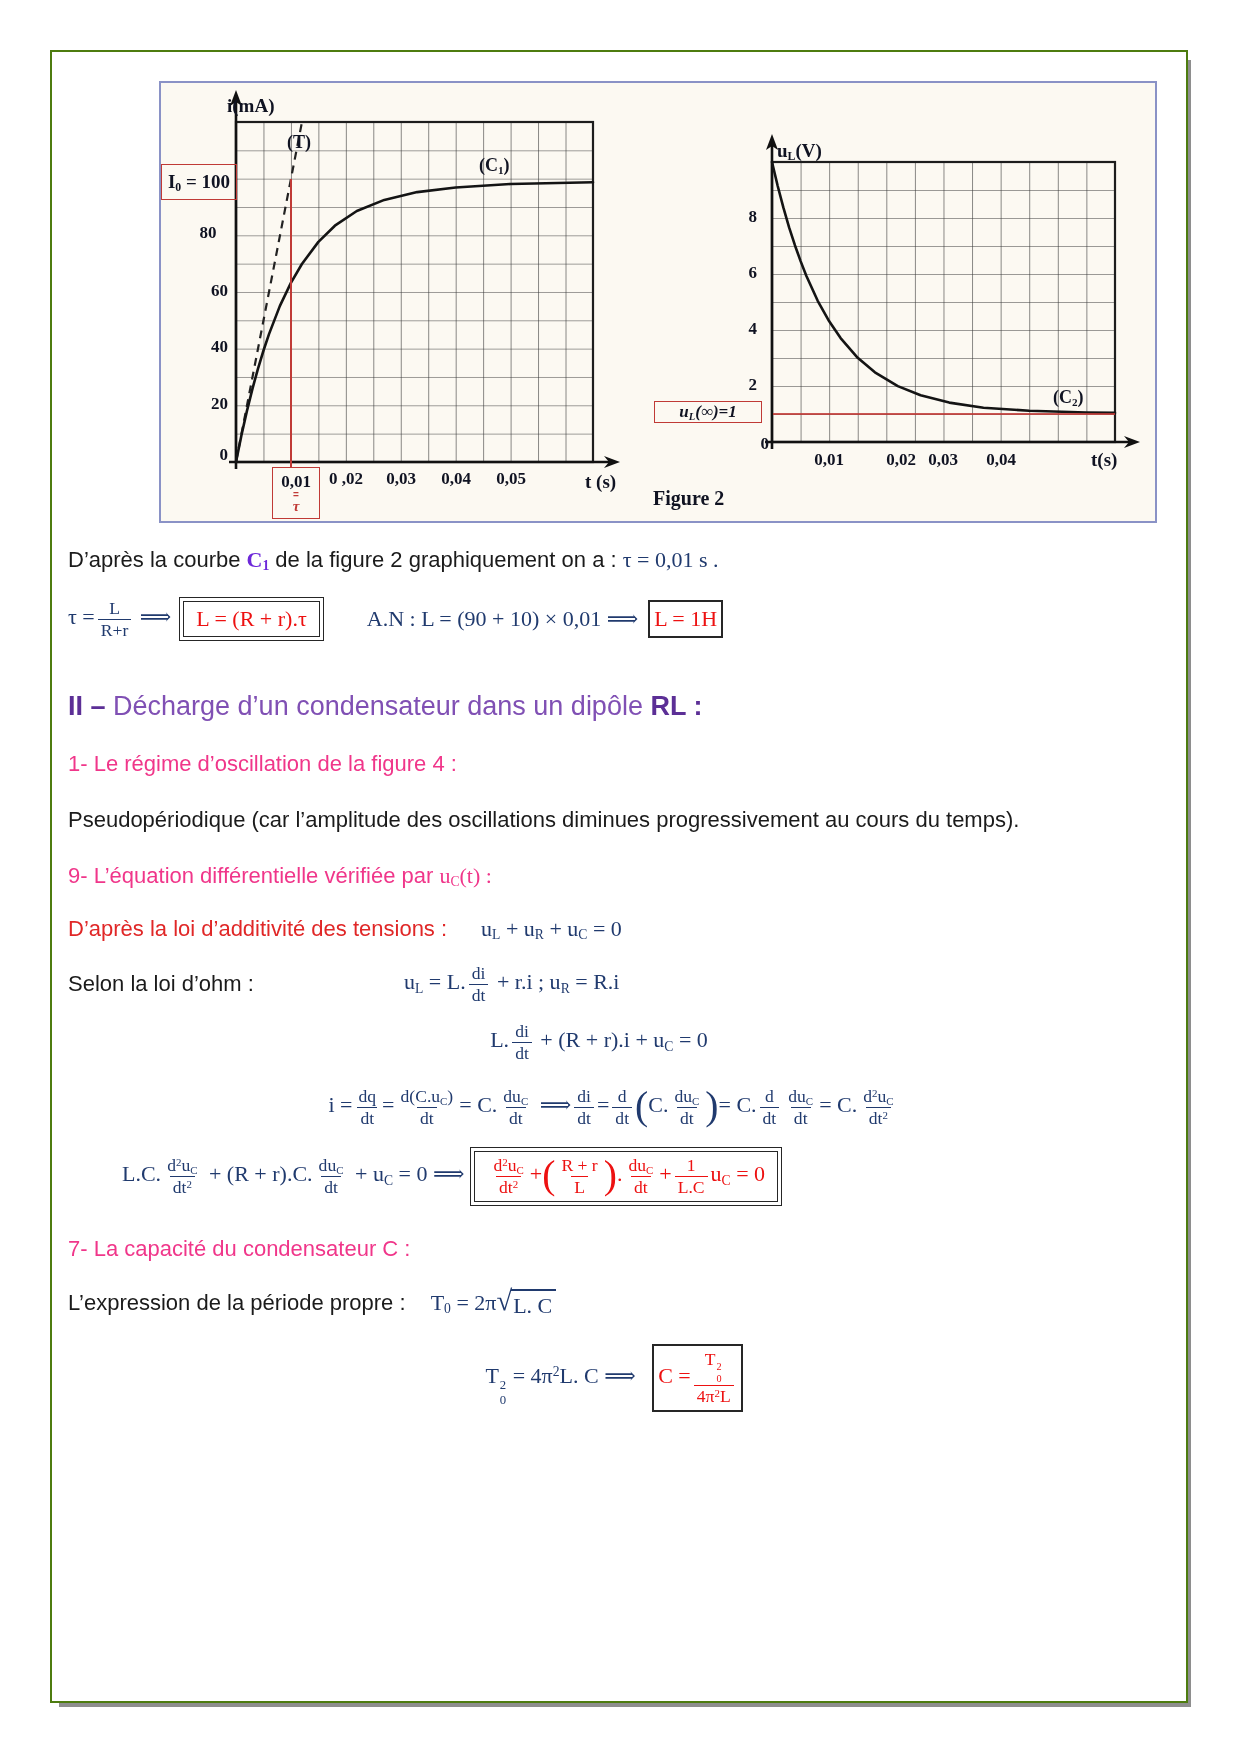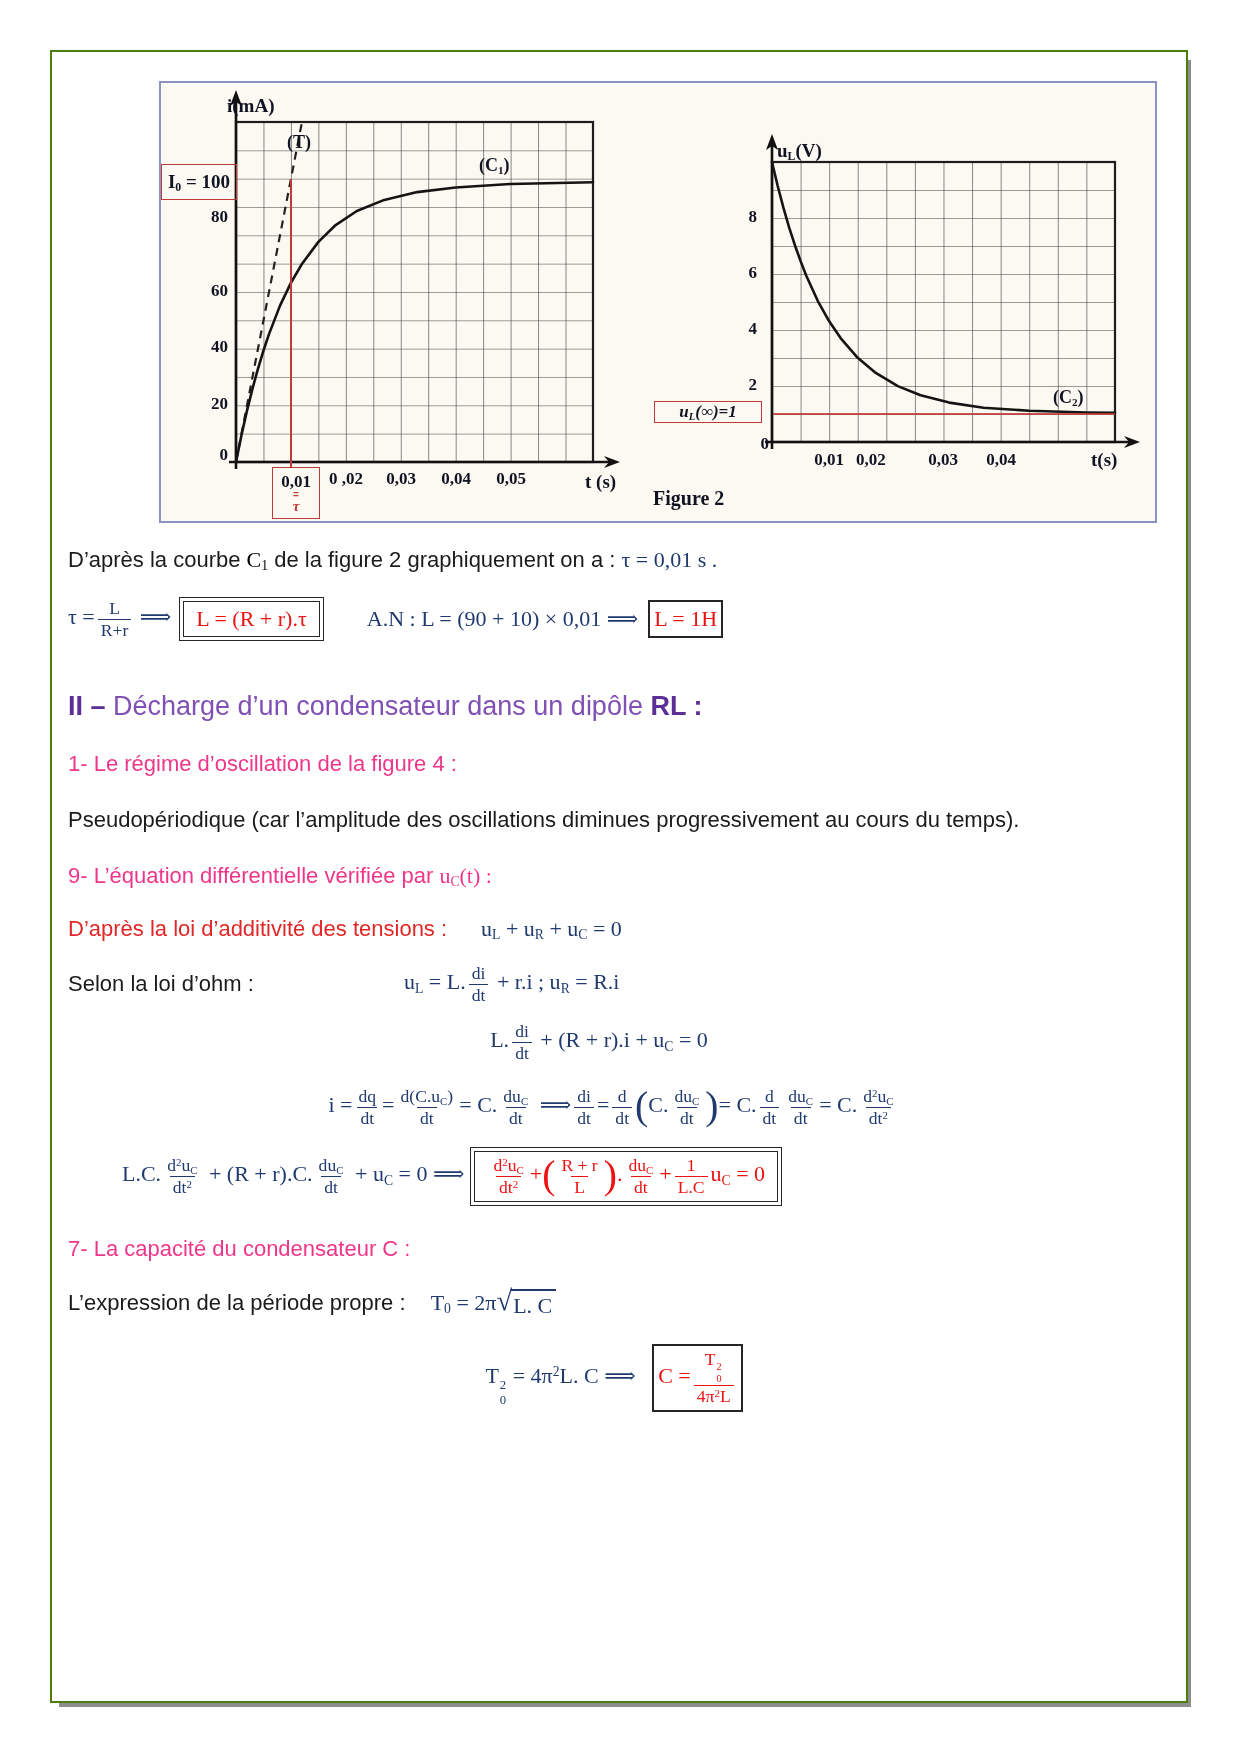--- a/index.html
+++ b/index.html
@@ -88,21 +88,21 @@
 
       <polyline points="611,79 616.7,103 622.4,124.7 628.1,144.4 633.9,162.2 639.6,178.1 645.3,192.7 656.7,217.8 668.2,238.3 679.6,255.1 696.7,274.8 713.9,289.3 736.8,303.1 759.6,312.3 788.2,319.6 822.5,324.8 868.2,327.7 925.4,329.5 954,329.9" fill="none" stroke="#141414" stroke-width="2.6" stroke-linejoin="round" stroke-linecap="round"></polyline>
 
       <path d="M612 331 H954" stroke="#c03a36" stroke-width="1.8" opacity="0.85" fill="none"></path>
     </svg>
 
     <span class="fl big" style="left:66px;top:12px">i(mA)</span>
     <span class="rb" style="left:0;top:81px;width:76px;height:36px">
         <span class="fl big" style="position:static">I<sub>0</sub> = 100</span>
       </span>
-    <span class="fl ctrS" style="left:27px;top:124px;width:40px;text-align:right">80</span>
+    <span class="fl ctrS" style="left:27px;top:140px;width:40px;text-align:center">80</span>
     <span class="fl" style="left:27px;top:198px;width:40px;text-align:right">60</span>
     <span class="fl" style="left:27px;top:254px;width:40px;text-align:right">40</span>
     <span class="fl" style="left:27px;top:311px;width:40px;text-align:right">20</span>
     <span class="fl" style="left:27px;top:362px;width:40px;text-align:right">0</span>
     <span class="fl med" style="left:126px;top:49px">(T)</span>
     <span class="fl med" style="left:318px;top:72px">(C<sub>1</sub>)</span>
     <div class="rb taucol" style="left:111px;top:384px;width:48px;height:52px">
       <span class="fl" style="position:static">0,01</span>
       <span class="redsm" style="font-size:10px;line-height:.6">=</span>
       <span class="redsm ital" style="font-family:'Liberation Serif','DejaVu Serif',serif;font-size:15px">τ</span>
@@ -117,30 +117,30 @@
     <span class="fl" style="left:560px;top:124px;width:36px;text-align:right">8</span>
     <span class="fl" style="left:560px;top:180px;width:36px;text-align:right">6</span>
     <span class="fl" style="left:560px;top:236px;width:36px;text-align:right">4</span>
     <span class="fl" style="left:560px;top:292px;width:36px;text-align:right">2</span>
     <span class="fl" style="left:572px;top:351px;width:36px;text-align:right">0</span>
     <span class="rb" style="left:493px;top:318px;width:108px;height:22px">
         <span class="fl ital" style="position:static;font-weight:bold">u<sub>L</sub>(∞)=1</span>
       </span>
     <span class="fl med" style="left:892px;top:304px">(C<sub>2</sub>)</span>
     <span class="fl" style="left:638px;top:367px;width:60px;text-align:center">0,01</span>
-    <span class="fl" style="left:695px;top:367px;width:60px;text-align:left">0,02</span>
+    <span class="fl" style="left:695px;top:367px;width:60px;text-align:right">0,02</span>
     <span class="fl" style="left:752px;top:367px;width:60px;text-align:center">0,03</span>
     <span class="fl" style="left:810px;top:367px;width:60px;text-align:center">0,04</span>
     <span class="fl big" style="left:930px;top:366px">t(s)</span>
 
     <span class="fl" style="left:492px;top:404px;font-size:20px">Figure 2</span>
   </div>
 
 
-  <p class="sec body1" style="margin-top:22px"><span>D’après la courbe </span><span class="math" style="color:#000000;font-weight:normal">C<sub>1</sub></span><span> de la figure 2 graphiquement on a : </span><span class="math navy">τ = 0,01 s .</span></p>
+  <p class="sec body1" style="margin-top:22px"><span>D’après la courbe </span><span class="math" style="color:#6d28d9;font-weight:bold">C<sub>1</sub></span><span> de la figure 2 graphiquement on a : </span><span class="math navy">τ = 0,01 s .</span></p>
 
   <div class="sec eqrow" style="margin-top:18px">
     <span class="math navy">τ =<span class="fr">
           <span class="nu">L</span>
           <span class="de">R+r</span>
         </span> ⟹</span>
     <span class="bx2 math" style="margin-left:12px">L = (R + r).τ</span>
     <span class="math navy" style="margin-left:40px">A.N : L = (90 + 10) × 0,01 ⟹</span>
     <span class="bx math" style="margin-left:10px">L = 1H</span>
   </div>

